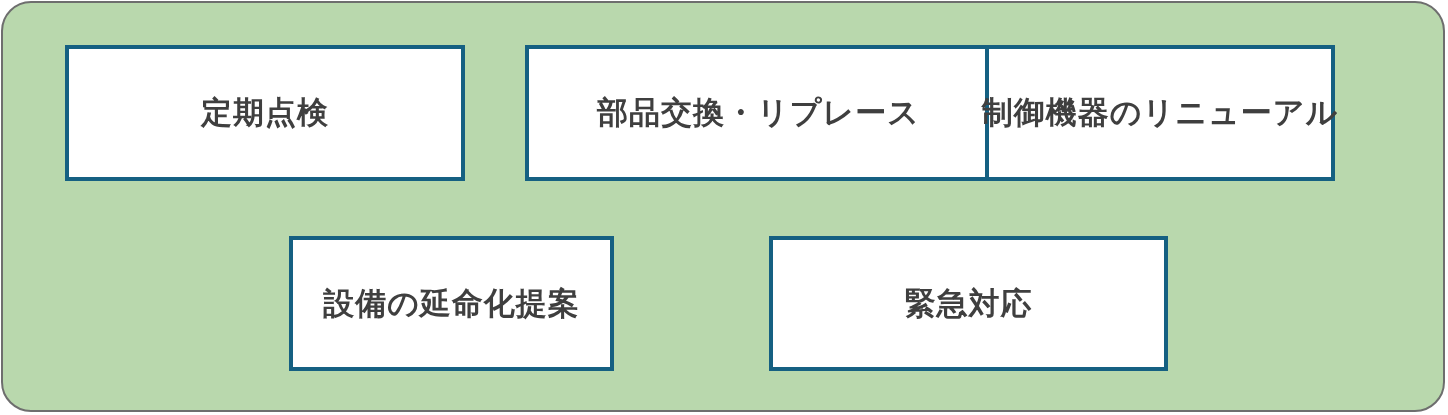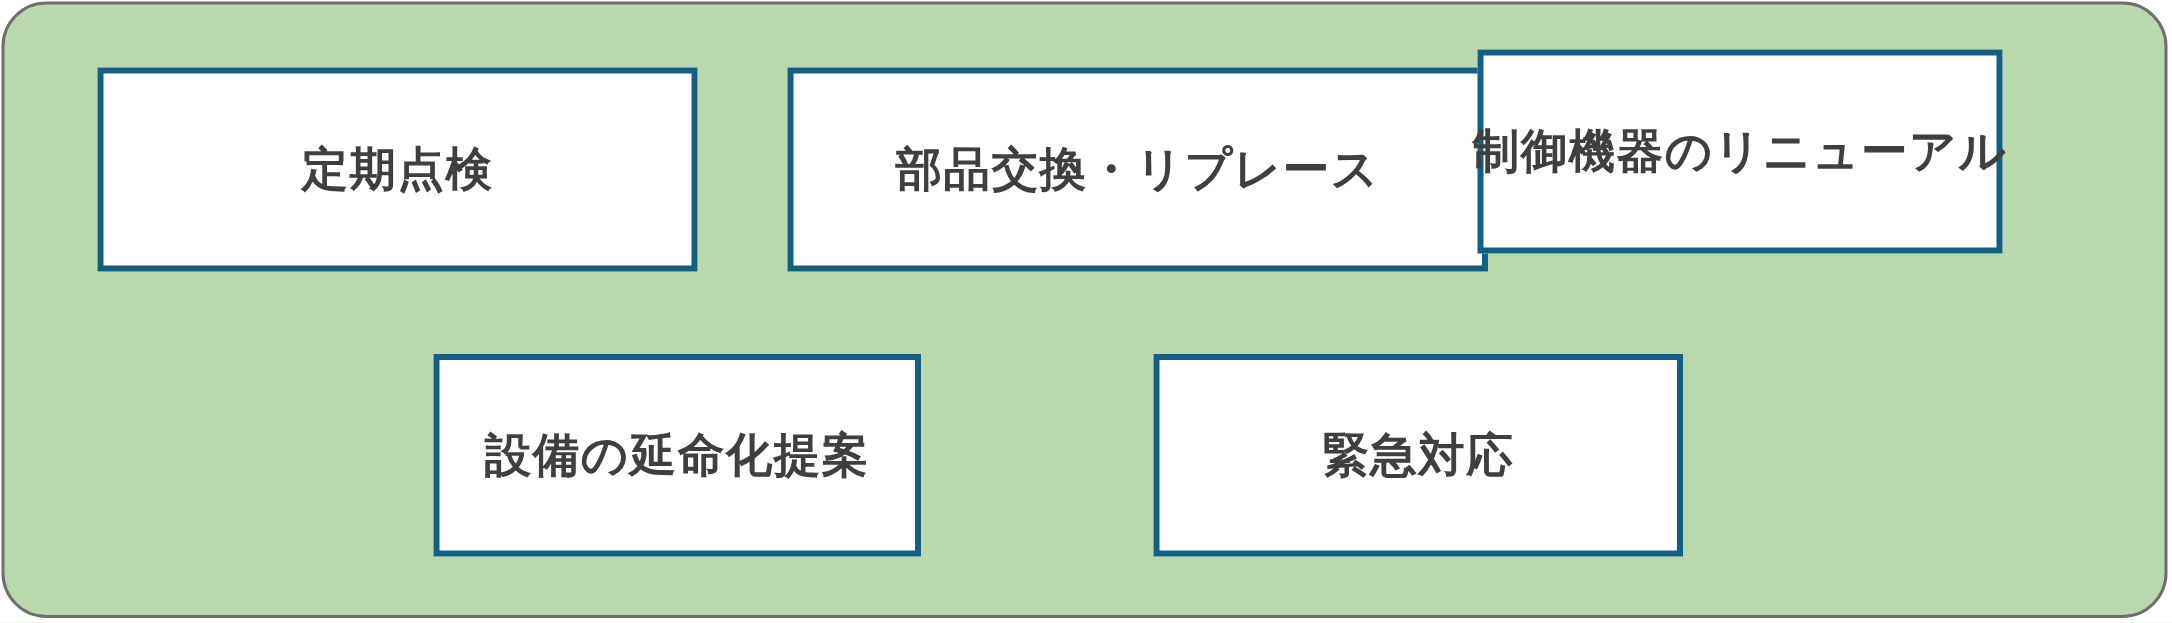--- a/index.html
+++ b/index.html
@@ -39,24 +39,24 @@
     font-size: 31px;
     font-weight: bold;
     color: #3f3f3f;
     letter-spacing: 1px;
     line-height: 1.2;
     white-space: nowrap;
   }
   
   .box-1 { left: 62px;  top: 42px;  width: 400px; height: 136px; }
   .box-2 { left: 522px; top: 42px;  width: 467px; height: 136px; }
-  .box-3 { left: 982px; top: 30px;  width: 350px; height: 136px; }
+  .box-3 { left: 982px; top: 42px;  width: 350px; height: 136px; }
   
   .box-4 { left: 286px; top: 233px; width: 325px; height: 135px; }
-  .box-5 { left: 766px; top: 233px; width: 353px; height: 135px; }
+  .box-5 { left: 766px; top: 233px; width: 399px; height: 135px; }
 </style>
 </head>
 <body>
 
 <div class="stage">
   <div class="panel">
 
     <div class="service-box box-1">
       <span class="label">定期点検</span>
     </div>

